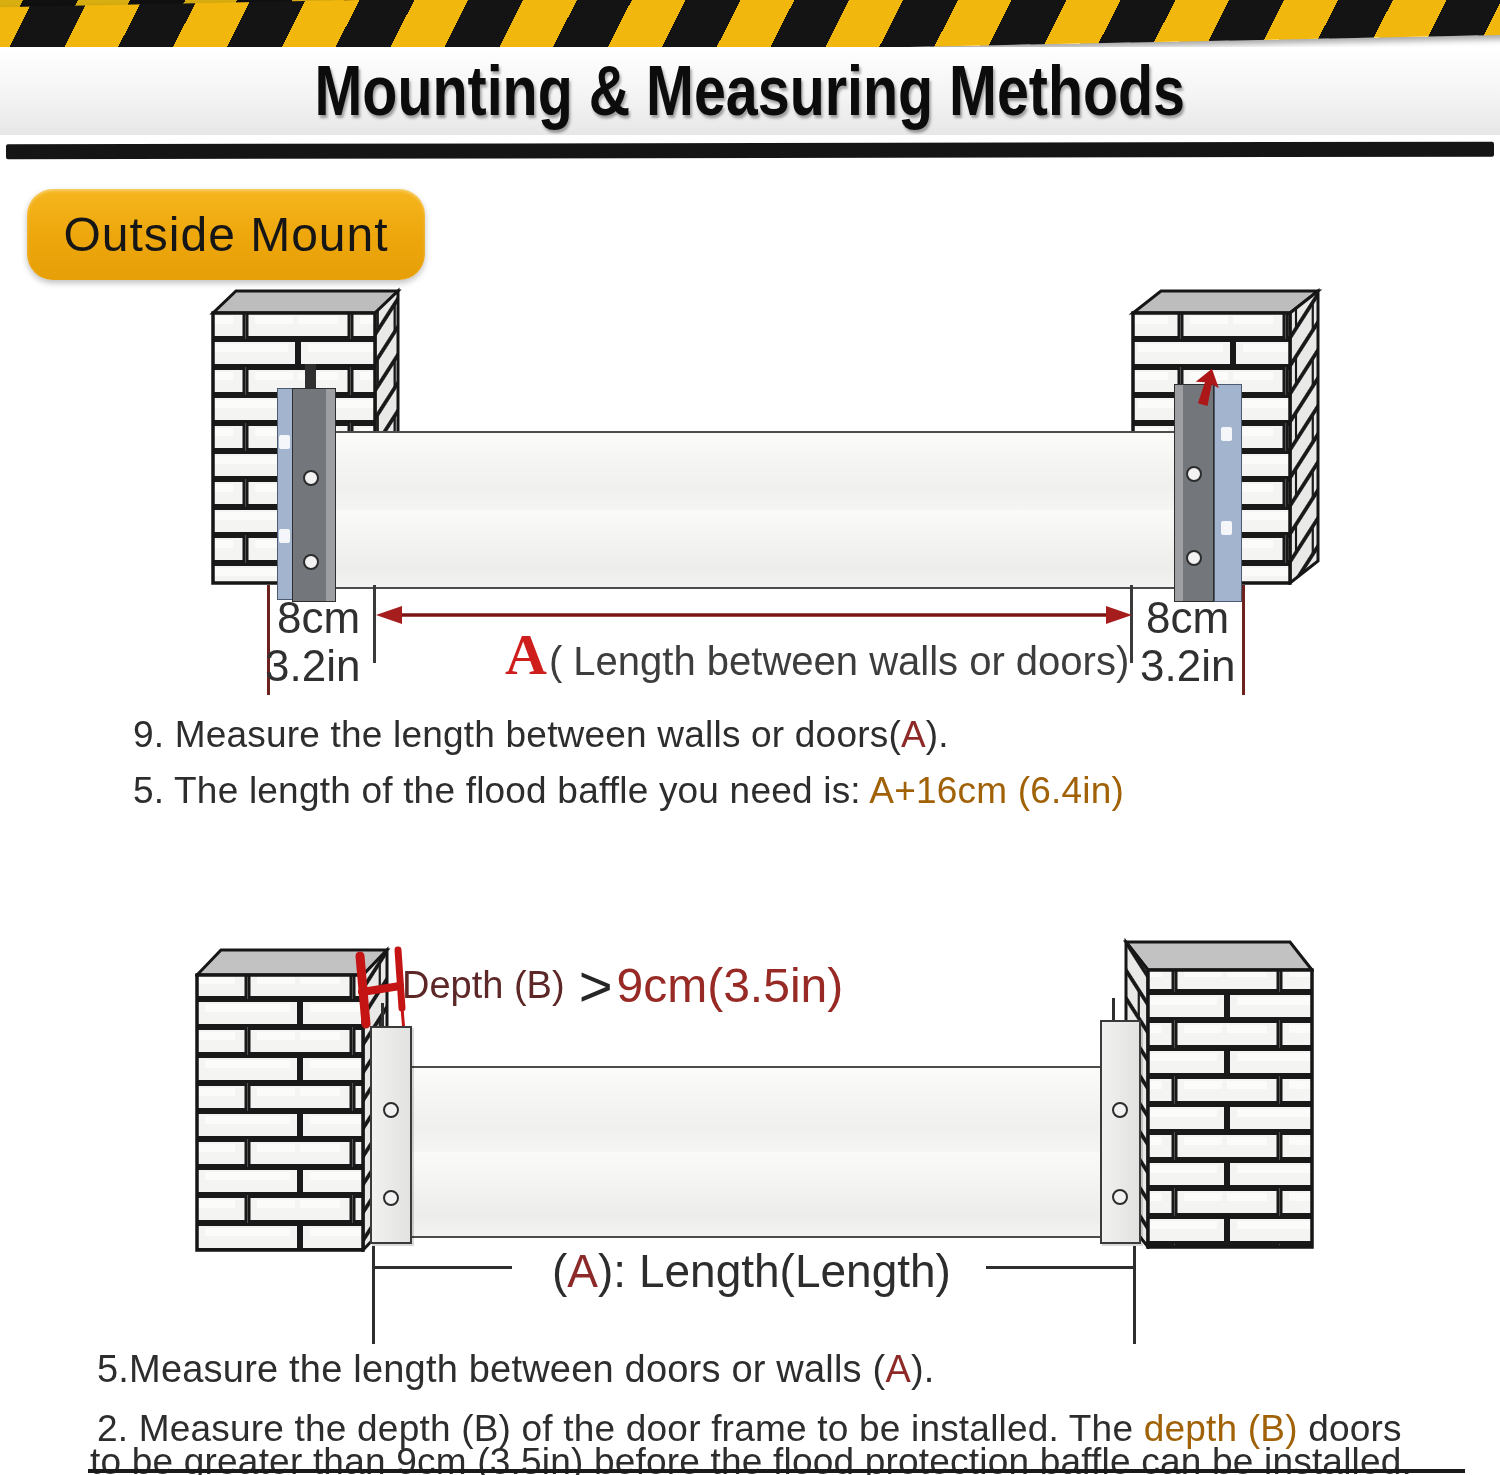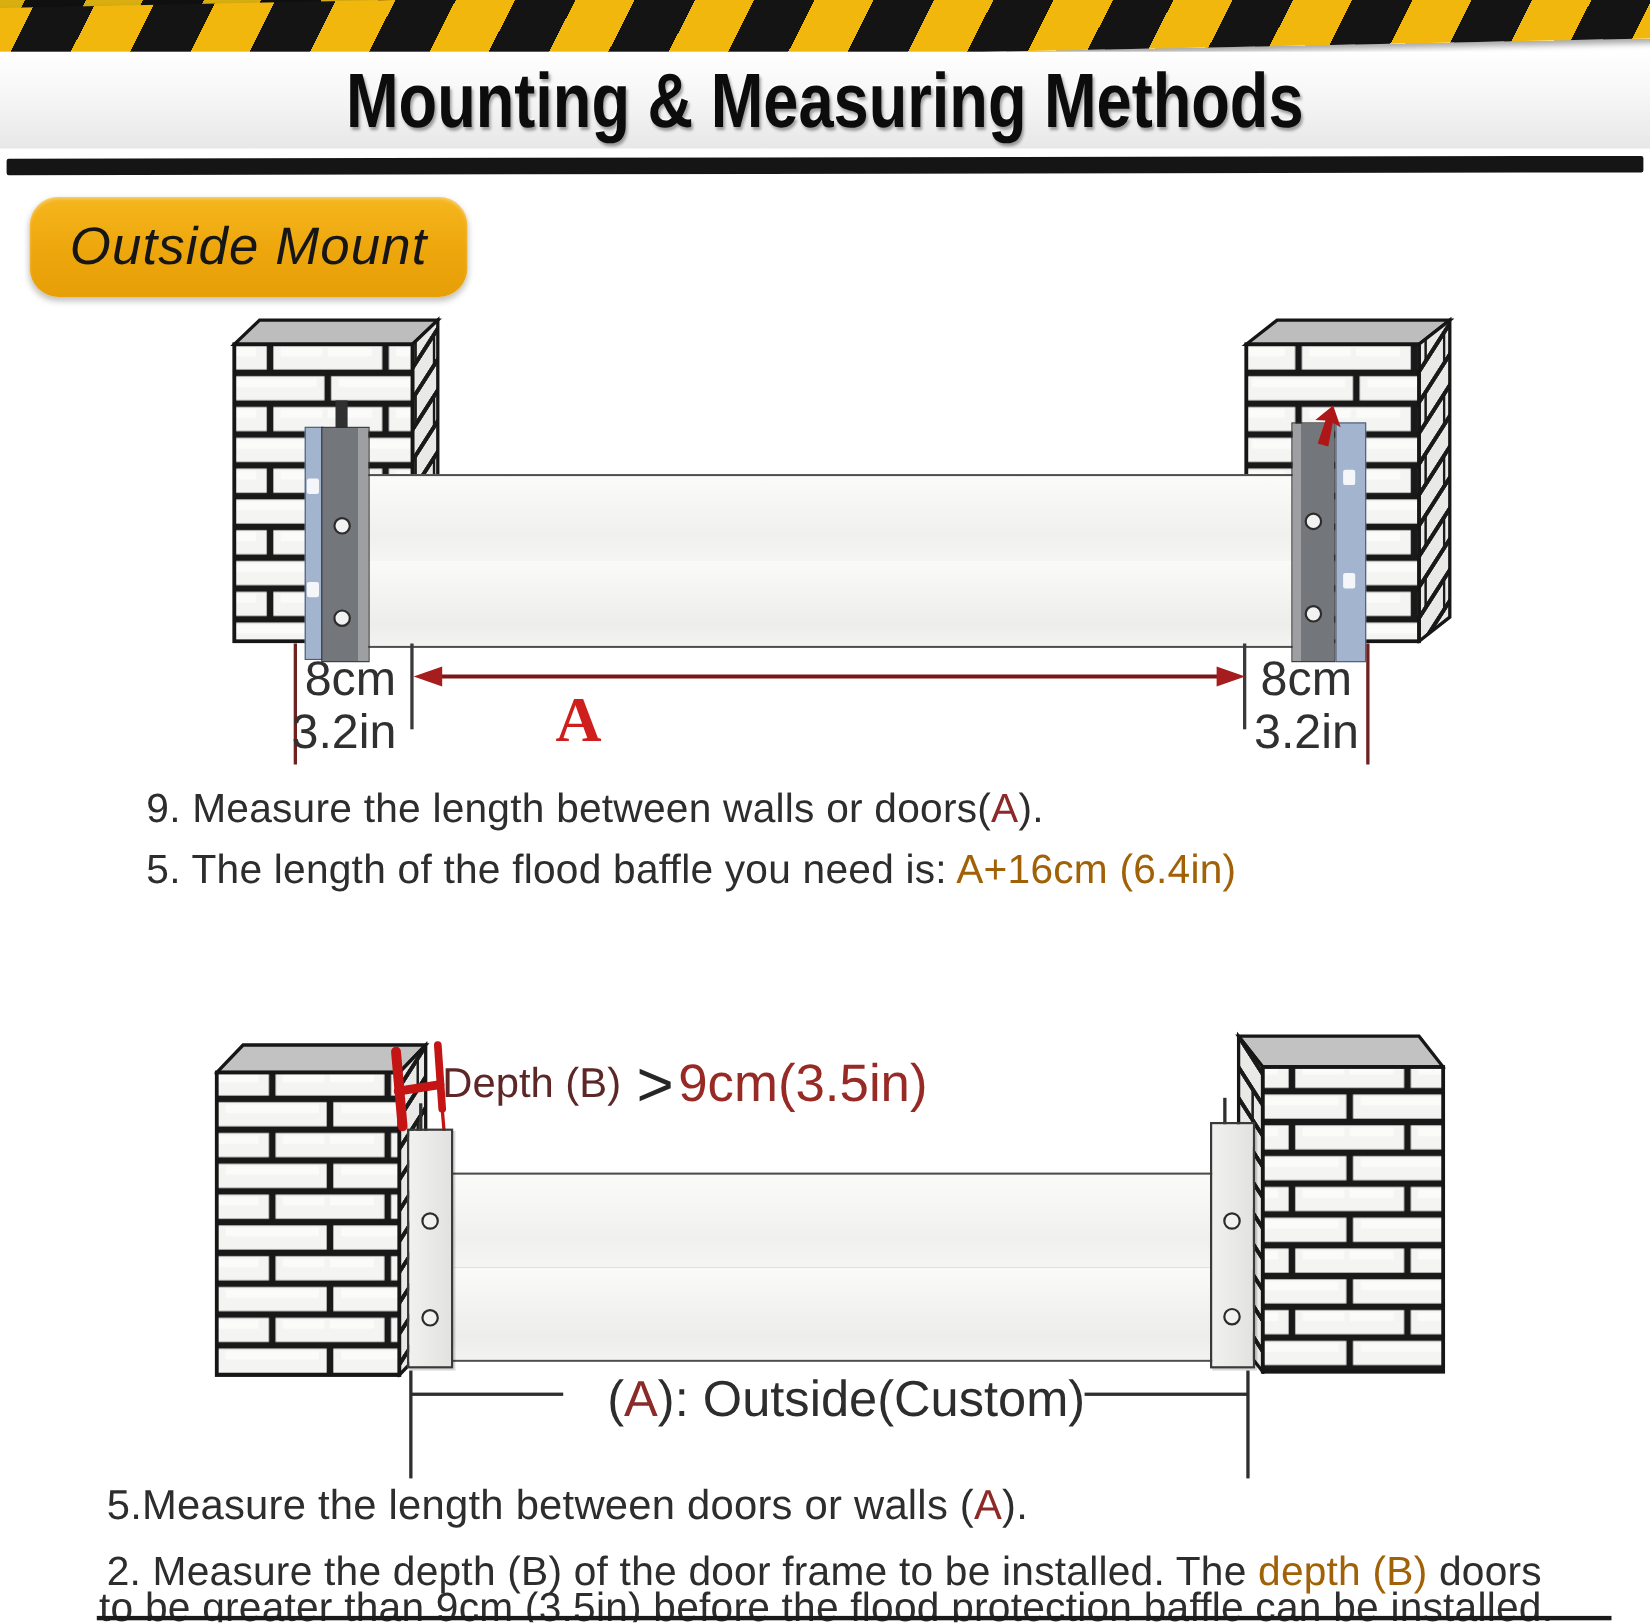--- a/index.html
+++ b/index.html
@@ -34,21 +34,21 @@
     border-radius:2px;transform:rotate(-0.1deg);
   }
   
   .badge{
     position:absolute;left:27px;width:398px;height:91px;border-radius:26px;
     background:linear-gradient(180deg,#f6b61e 0%,#eda60c 55%,#e79f07 100%);
     box-shadow:0 3px 6px rgba(0,0,0,0.25), inset 0 2px 3px rgba(255,255,255,0.35);
     display:flex;align-items:center;justify-content:center;
     font-size:48px;color:#161616;letter-spacing:1px;
   }
-  .badge.outside{top:179px;font-style:italic;}
+  .badge.outside{top:189px;}
   .badge.inside{top:838px;}
   
   .diagram{position:absolute;inset:0;pointer-events:none;}
   .diagram svg.pillar{position:absolute;}
   
   .baffle{position:absolute;border:2.5px solid #4d4d4d;background:#f1f1ef;}
   .baffle .panel-top,.baffle .panel-bottom{position:absolute;left:0;right:0;}
   .baffle .panel-top{top:0;height:50%;border-bottom:2.5px solid #5a5a5a;
     background:linear-gradient(180deg,#fbfbf9 0%,#f0f0ee 70%,#f5f5f3 100%);}
   .baffle .panel-bottom{bottom:0;height:50%;
@@ -189,20 +189,21 @@
     <div class="dim-label" style="left:1140px;top:641px">3.2in</div>
 
     <svg class="arrow-svg" style="left:376px;top:602px" width="756" height="26">
       <line x1="20" y1="13" x2="736" y2="13" stroke="#7c1515" stroke-width="3.5"></line>
       <polygon points="0,13 26,4 26,22" fill="#a51d1d"></polygon>
       <polygon points="756,13 730,4 730,22" fill="#a51d1d"></polygon>
     </svg>
 
     <div class="span-label" style="left:505px;top:626px">
       <span class="big-a">A</span>
+      <span class="rest">( Length between walls or doors)</span>
     </div>
   </div>
 
   <div class="step" style="left:133px;top:714px">
     <span>9. Measure the length between walls or doors</span><span>(</span><span class="red-a">A</span><span>).</span>
   </div>
   <div class="step" style="left:133px;top:770px">
     <span>5. The length of the flood baffle you need is: </span><span class="red-val">A+16cm (6.4in)</span>
   </div>
 
@@ -250,21 +251,21 @@
     <div class="plate" style="left:1100px;top:1020px;width:37px;height:220px"></div>
     <div class="screw" style="left:1112px;top:1102px"></div>
     <div class="screw" style="left:1112px;top:1189px"></div>
 
     <div class="vline" style="left:372px;top:1246px;height:98px"></div>
     <div class="dline" style="left:374px;top:1266px;width:138px"></div>
     <div class="dline" style="left:986px;top:1266px;width:149px"></div>
     <div class="vline" style="left:1133px;top:1246px;height:98px"></div>
 
     <div class="length-label" style="left:552px;top:1244px">
-      <span>(</span><span class="a-red">A</span><span>): Outside(Custom)</span>
+      <span>(</span><span class="a-red">A</span><span>): Length(Length)</span>
     </div>
   </div>
 
   <div class="step" style="left:97px;top:1348px;font-size:38px">
     <span>5.Measure the length between doors or walls (</span><span class="red-a">A</span><span>).</span>
   </div>
   <div class="step" style="left:97px;top:1408px">
     <span>2. Measure the depth (B) of the door frame to be installed. The </span><span class="red-val">depth (B)</span><span> doors</span>
   </div>
   <div class="step" style="left:90px;top:1441px">

